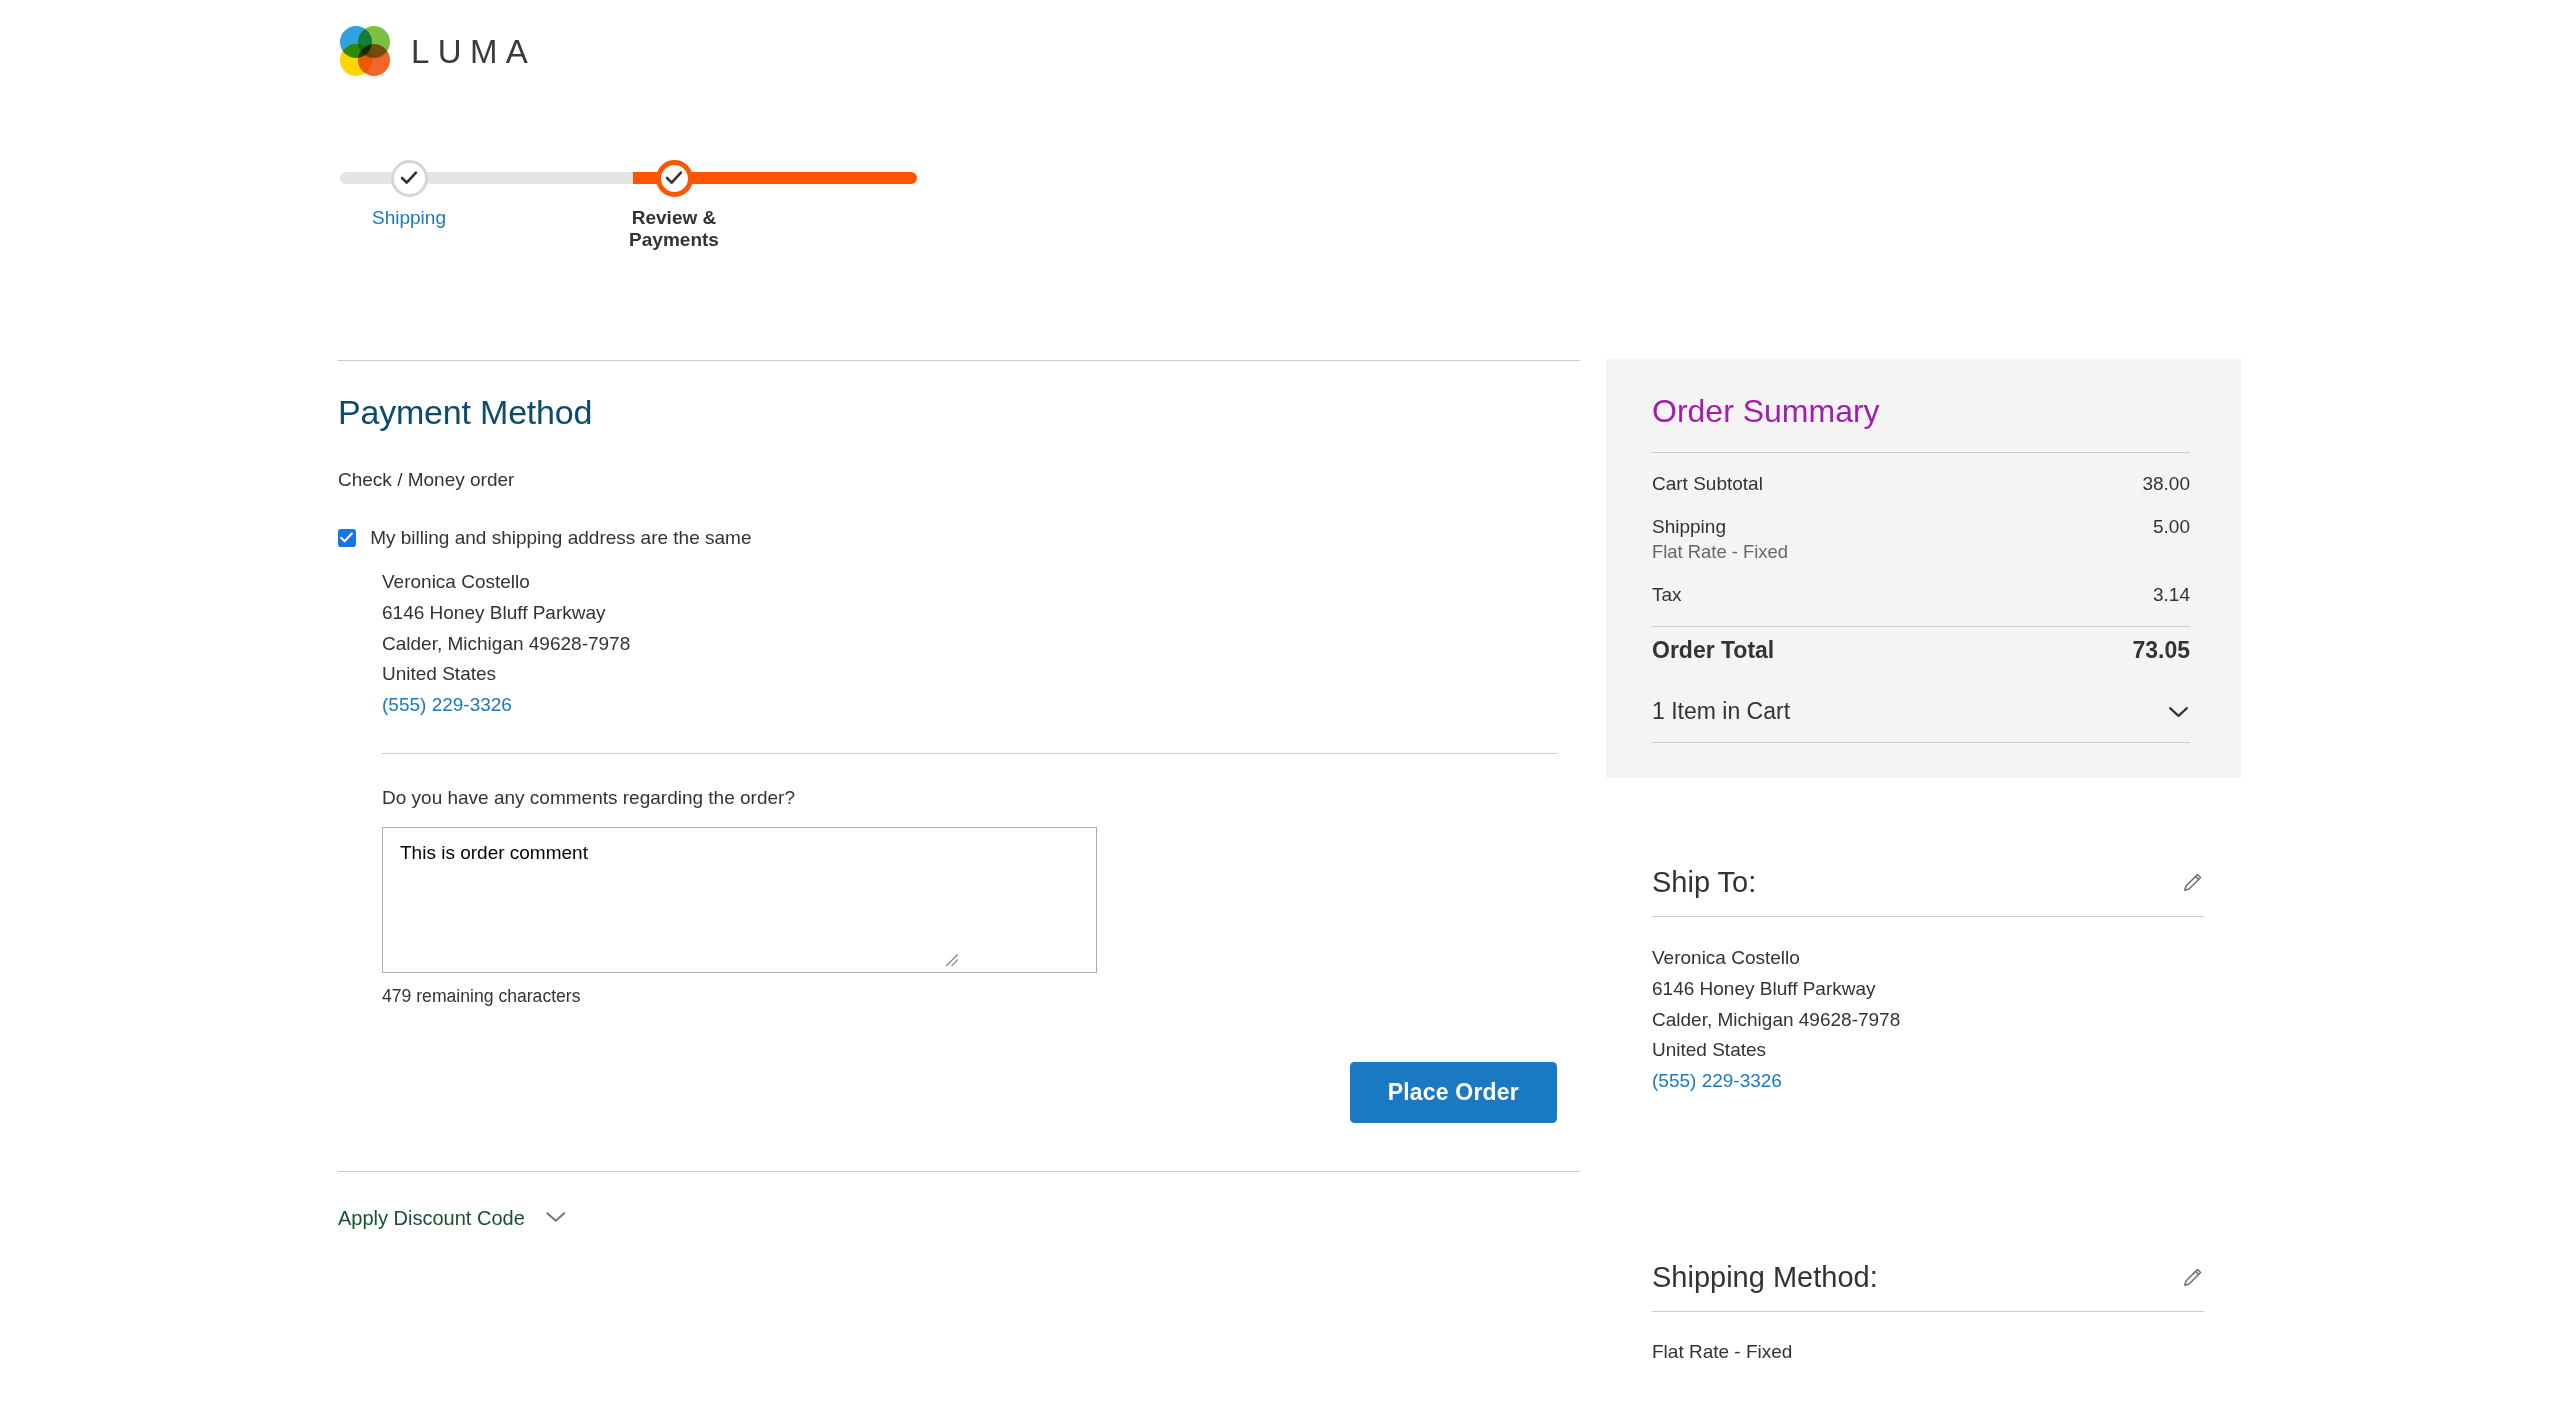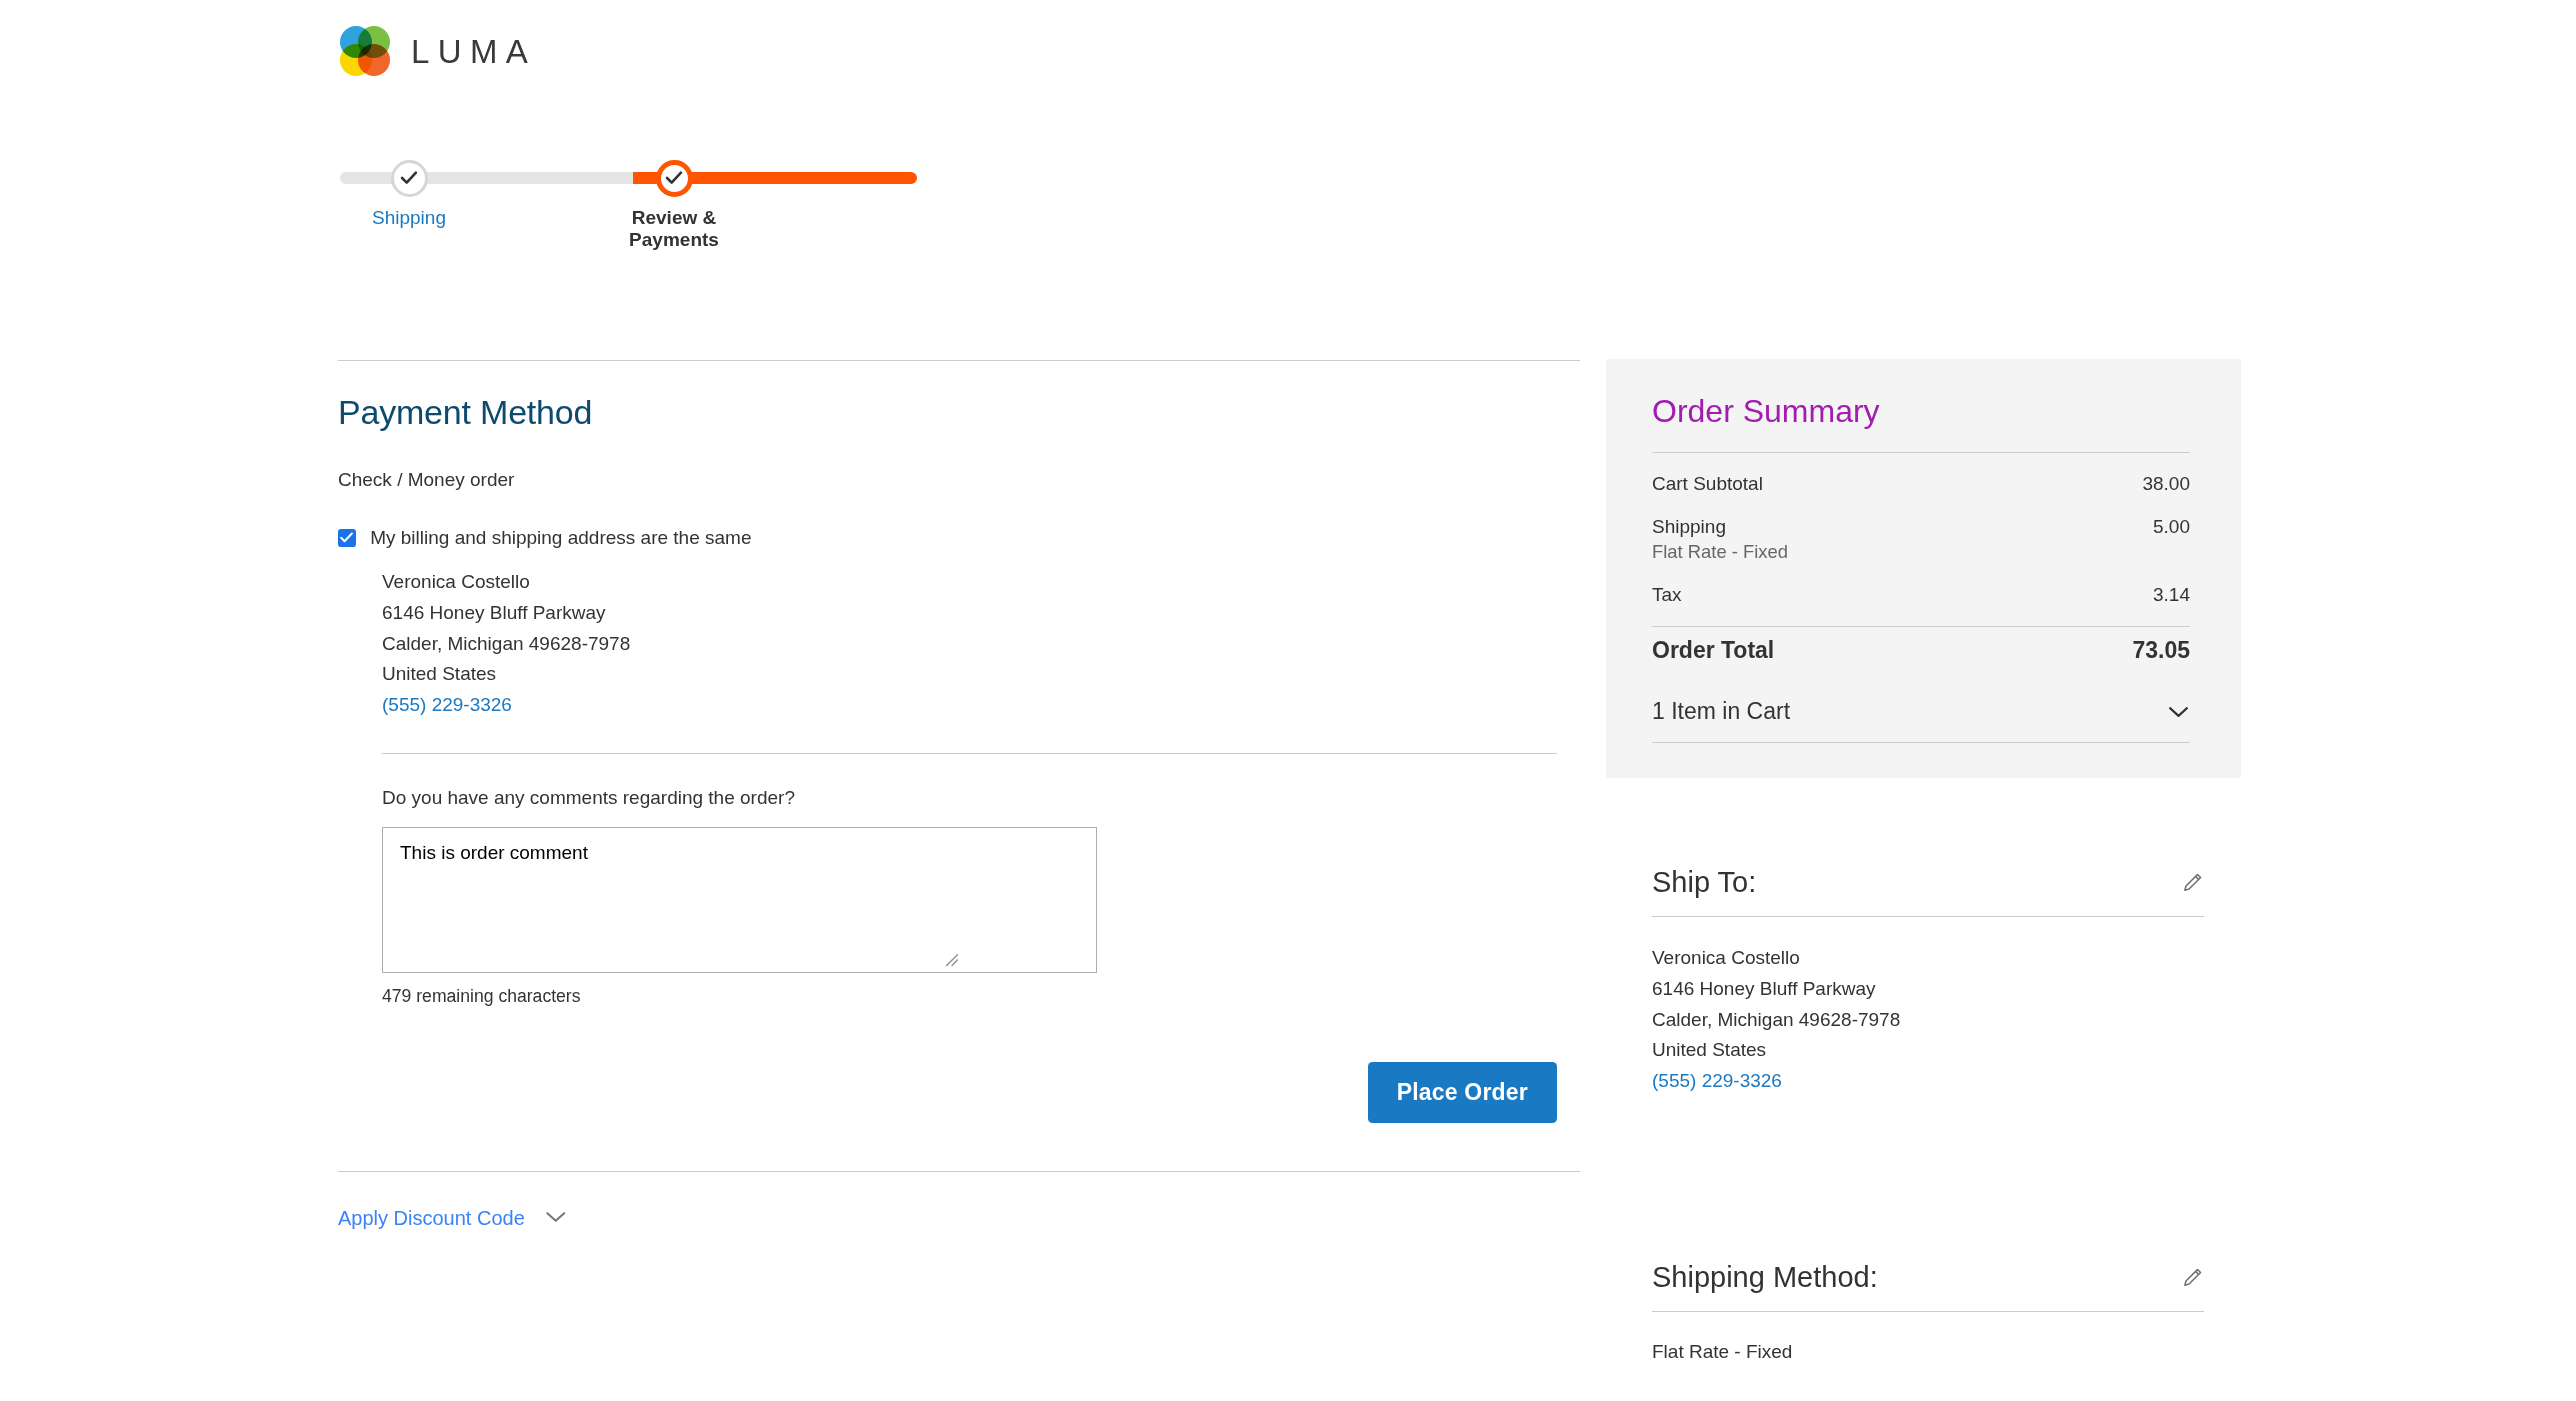--- a/index.html
+++ b/index.html
@@ -97,28 +97,28 @@
     line-height: 1.2; resize: none; position: relative;
     display: block;
   }
   .ta-wrap { position: relative; width: 580px; }
   .ta-handle { position: absolute; right: 3.1px; bottom: 3.1px; pointer-events: none; }
   .remaining { font-size: 17.6px; color: #333333; margin-top: 13px; }
 
   .place-order-row { margin-top: 55px; width: 1175px; display: flex; justify-content: flex-end; }
   .place-order-btn {
     background: #1979c3; color: #ffffff; border: none; border-radius: 4.6px;
-    font-size: 23px; font-weight: bold; padding: 0 29px; height: 61px;
+    font-size: 23px; font-weight: bold; padding: 0 38px; height: 61px;
     font-family: "Liberation Sans", sans-serif; cursor: pointer;
     letter-spacing: 0.2px;
   }
 
   .bottom-rule { height: 0.8px; background: #cccccc; margin-top: 48px; width: 1242px; }
   .discount-row { display: flex; align-items: center; gap: 20px; margin-top: 35px; }
-  .discount-link { font-size: 20px; color: #3b82f6; text-decoration: none; }
+  .discount-link { font-size: 20px; color: #14532d; text-decoration: none; }
 
   
   .summary-panel {
     position: absolute; left: 1606px; top: 359px;
     width: 635px; background: #f4f4f4;
     padding: 34px 51px 35px 46px;
   }
   .summary-title { font-size: 32px; font-weight: 300; color: #a21caf; }
   .sum-rule { height: 0.8px; background: #cccccc; margin-top: 21.5px; }
   .sum-row { display: flex; justify-content: space-between; align-items: baseline; font-size: 19px; margin-top: 21px; }

